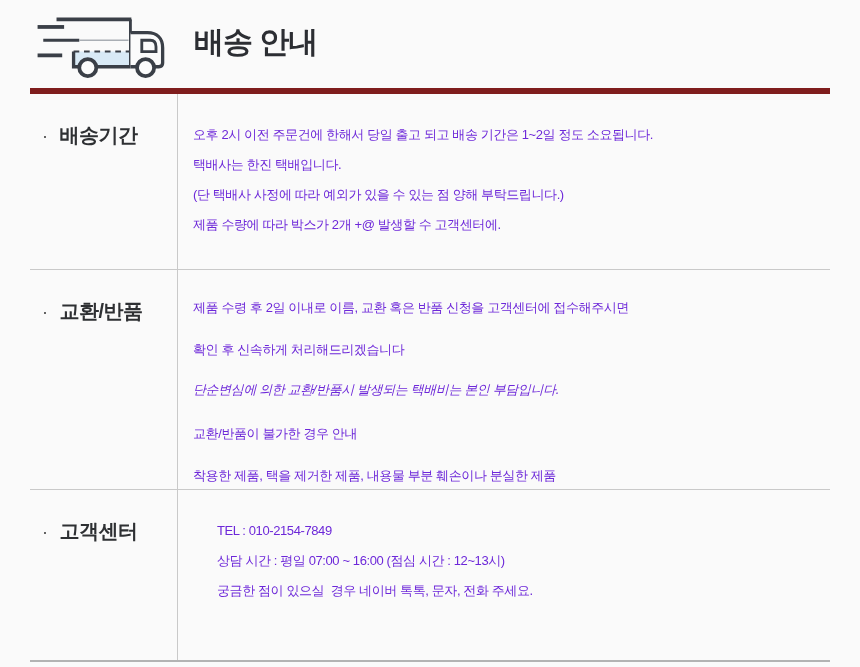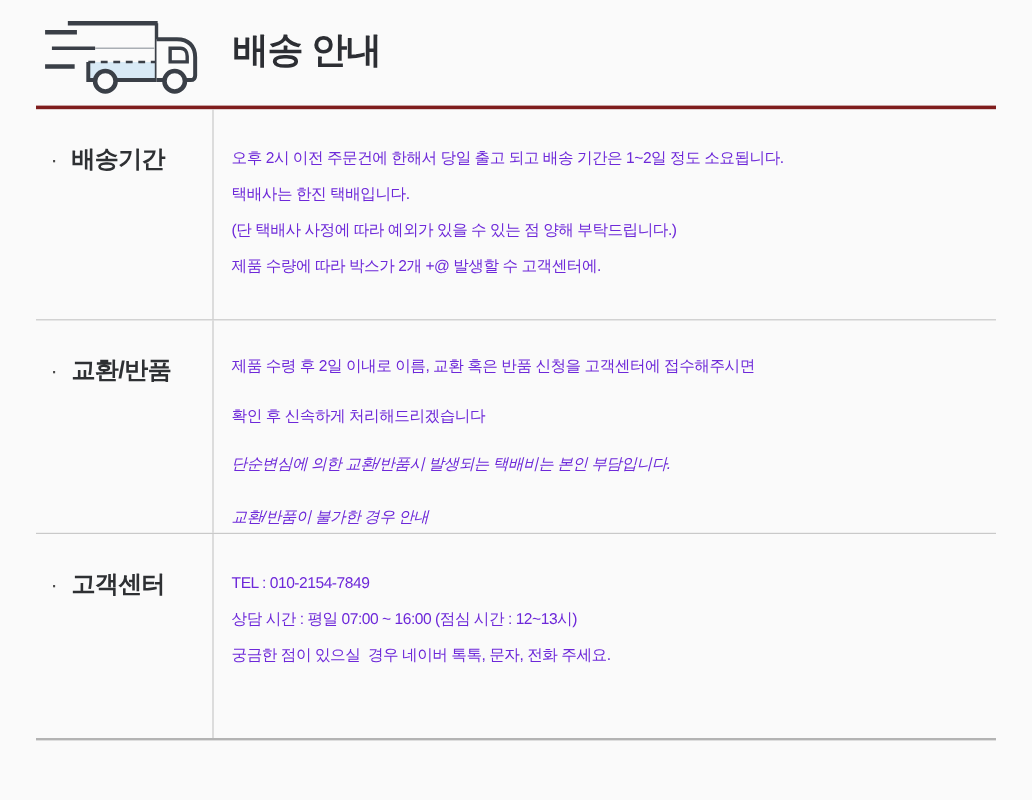--- a/index.html
+++ b/index.html
@@ -39,33 +39,33 @@
     color: #2c2e33;
     letter-spacing: -1px;
     margin-left: 22px;
     padding-bottom: 4px;
   }
 
   
   .info-table {
     margin: 0 30px;
     width: 800px;
-    border-top: 3px solid #7f1d1d;
+    border-top: 6px solid #7f1d1d;
     border-bottom: 2px solid #b3b3b3;
   }
 
   .row {
     display: flex;
     border-bottom: 1px solid #c9c9c9;
   }
   .row:last-child { border-bottom: none; }
 
   .row-shipping  { min-height: 176px; }
   .row-exchange  { min-height: 173px; }
-  .row-contact   { min-height: 170px; }
+  .row-contact   { min-height: 170px; gap: 24px; }
 
   .label-cell {
     width: 148px;
     flex: 0 0 148px;
     border-right: 1px solid #c9c9c9;
     padding: 28px 0 0 12px;
     font-size: 20px;
     font-weight: 700;
     color: #2e3033;
     letter-spacing: -0.5px;
@@ -90,21 +90,21 @@
   .row-exchange .content-cell { padding-top: 9px; }
 
   .line {
     white-space: pre;
     line-height: 30px;
   }
 
   .row-exchange .line { line-height: 26px; margin-top: 16px; }
   .line.centered { text-align: left; white-space: pre; }
   .line.gap-sm { margin-top: 14px; font-style: italic; }
-  .line.gap-md { margin-top: 18px; font-style: italic; }
+  .line.gap-md { margin-top: 18px; }
 
   
 </style>
 </head>
 <body>
 
 <div class="page">
 
   <div class="header">
     <svg class="truck-icon" viewBox="0 0 140 76" fill="none" xmlns="http://www.w3.org/2000/svg">
@@ -147,20 +147,21 @@
 
     <div class="row row-exchange">
       <div class="label-cell">
         <span class="bullet">·</span><span>교환/반품</span>
       </div>
       <div class="content-cell">
         <div class="line">제품 수령 후 2일 이내로 이름, 교환 혹은 반품 신청을 고객센터에 접수해주시면</div>
         <div class="line centered">확인 후 신속하게 처리해드리겠습니다</div>
         <div class="line gap-sm">단순변심에 의한 교환/반품시 발생되는 택배비는 본인 부담입니다.</div>
         <div class="line gap-md">교환/반품이 불가한 경우 안내</div>
+        <div class="line">착용한 제품, 택을 제거한 제품, 내용물 부분 훼손이나 분실한 제품</div>
       </div>
     </div>
 
     <div class="row row-contact">
       <div class="label-cell">
         <span class="bullet">·</span><span>고객센터</span>
       </div>
       <div class="content-cell">
         <div class="line">TEL : 010-2154-7849</div>
         <div class="line">상담 시간 : 평일 07:00 ~ 16:00 (점심 시간 : 12~13시)</div>

